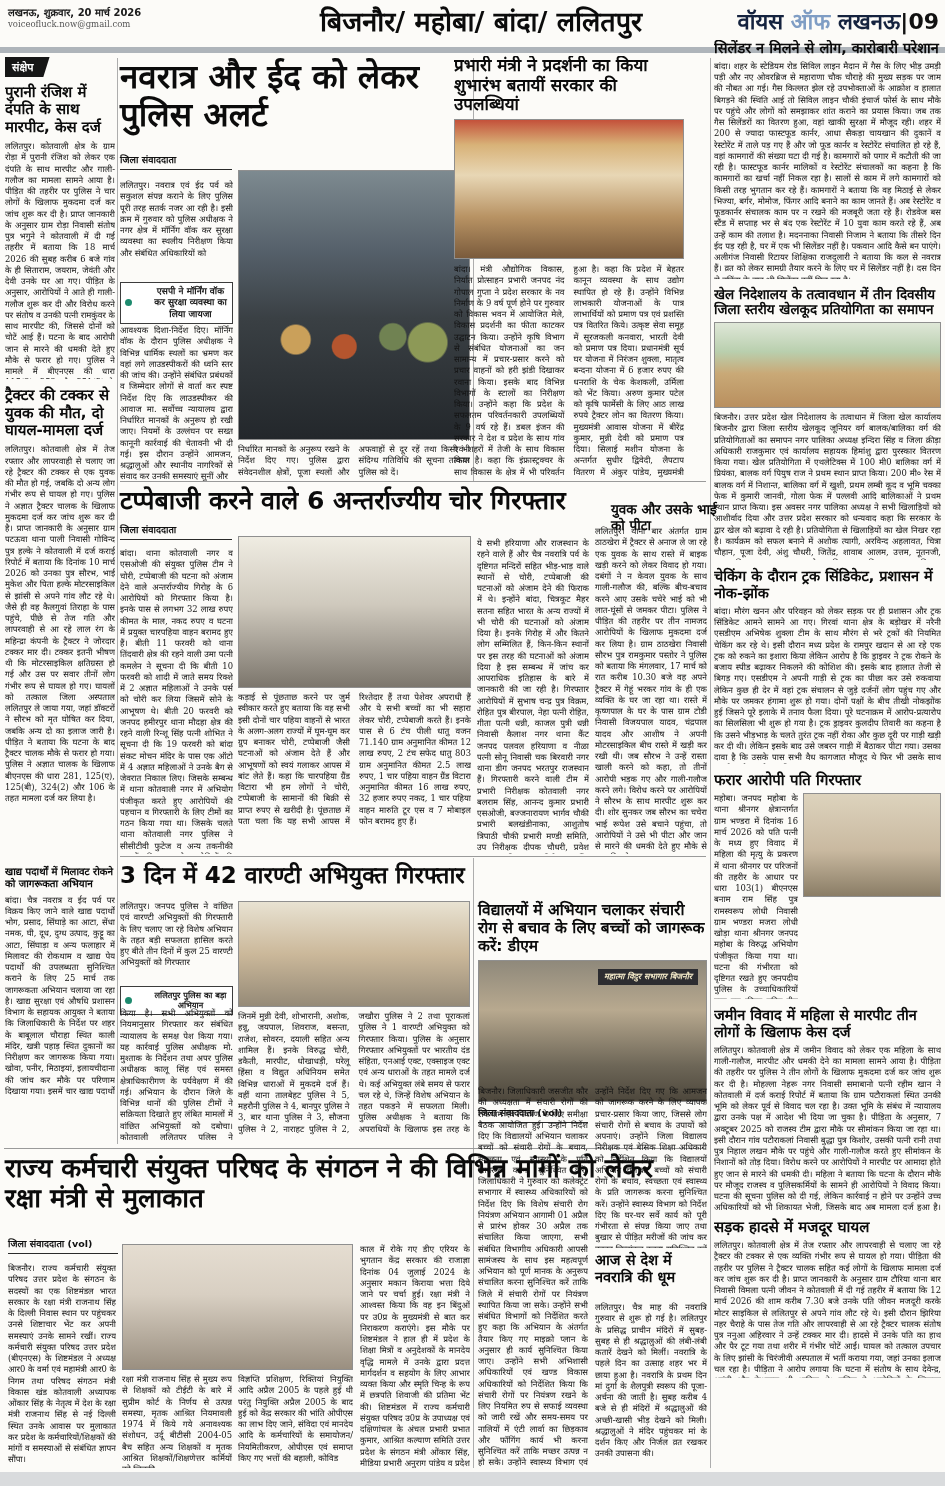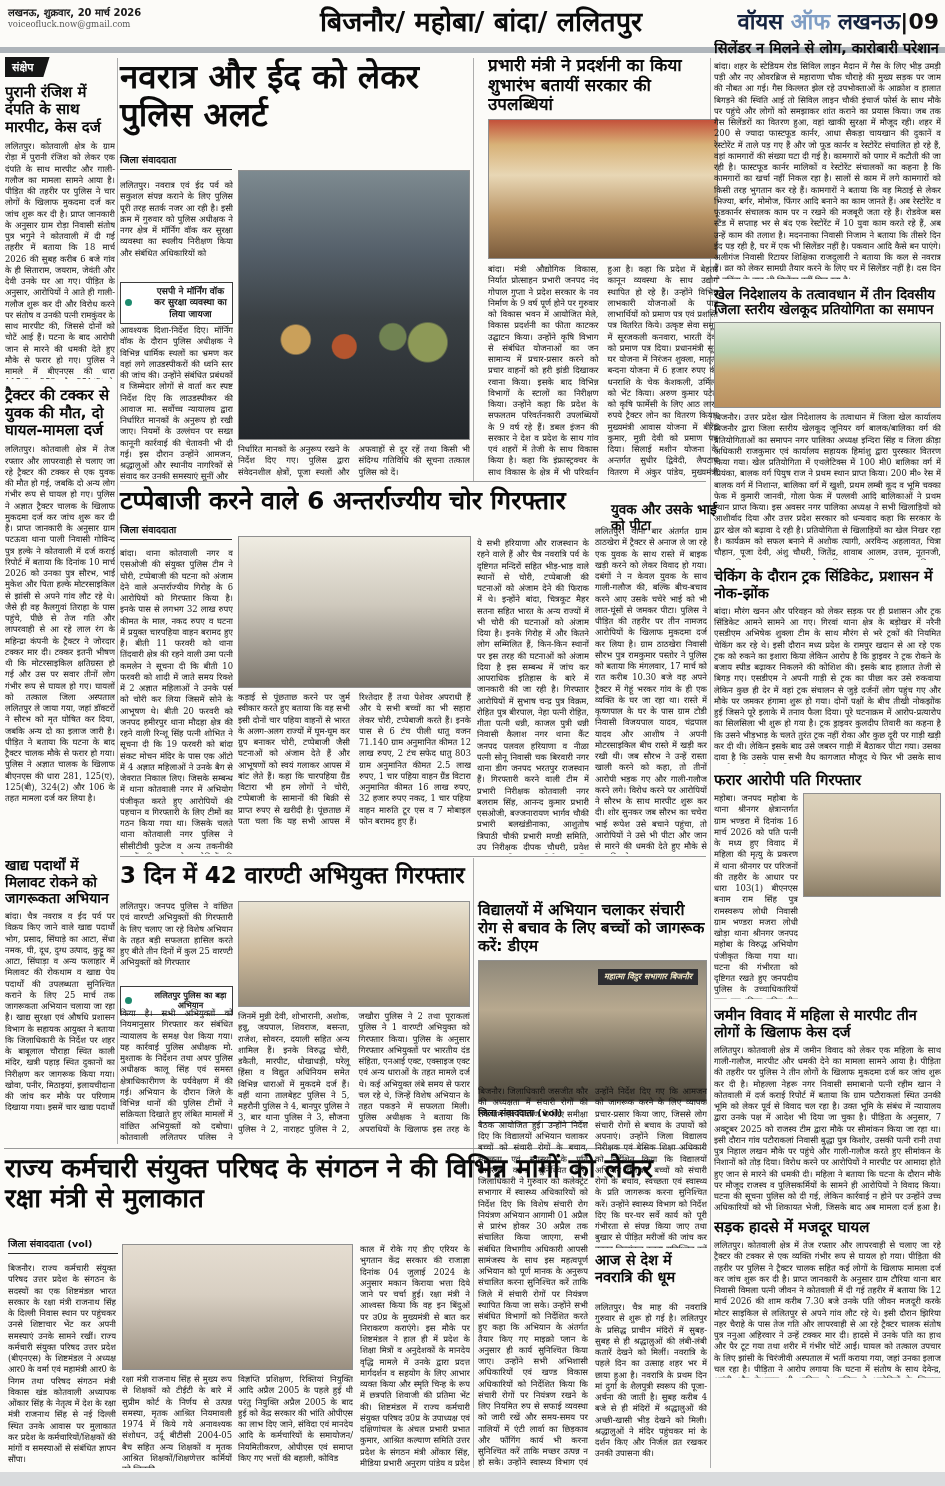--- a/index.html
+++ b/index.html
@@ -64,36 +64,36 @@
   <div class="hrule" style="left:120px;top:856px;width:586px;"></div>
   <div class="hrule" style="left:4px;top:1148px;width:702px;"></div>
   <div class="abs" style="left:0;right:0;top:1472px;height:14px;background:#d9dbdd;"></div>
 
   <div class="abs" style="left:5px;top:56px;width:110px;height:1088px;overflow:hidden;">
     <span class="label-tag">संक्षेप</span>
     <h2 class="hd" style="font-size:15px;margin:7px 0 5px;">पुरानी रंजिश में दंपति के साथ मारपीट, केस दर्ज</h2>
     <div class="body-txt" style="height:238px;">ललितपुर। कोतवाली क्षेत्र के ग्राम रोड़ा में पुरानी रंजिश को लेकर एक दंपति के साथ मारपीट और गाली-गलौज का मामला सामने आया है। पीड़ित की तहरीर पर पुलिस ने चार लोगों के खिलाफ मुकदमा दर्ज कर जांच शुरू कर दी है। प्राप्त जानकारी के अनुसार ग्राम रोड़ा निवासी संतोष पुत्र भगुने ने कोतवाली में दी गई तहरीर में बताया कि 18 मार्च 2026 की सुबह करीब 6 बजे गांव के ही सिताराम, जयराम, जेवंती और देवी उनके घर आ गए। पीड़ित के अनुसार, आरोपियों ने आते ही गाली-गलौज शुरू कर दी और विरोध करने पर संतोष व उनकी पत्नी रामकुंवर के साथ मारपीट की, जिससे दोनों को चोटें आई हैं। घटना के बाद आरोपी जान से मारने की धमकी देते हुए मौके से फरार हो गए। पुलिस ने मामले में बीएनएस की धारा 115(2), 352 और 351(3) के तहत मुकदमा दर्ज कर लिया है।</div>
     <h2 class="hd" style="font-size:15px;margin:8px 0 5px;">ट्रैक्टर की टक्कर से युवक की मौत, दो घायल-मामला दर्ज</h2>
     <div class="body-txt" style="height:398px;">ललितपुर। कोतवाली क्षेत्र में तेज रफ्तार और लापरवाही से चलाए जा रहे ट्रैक्टर की टक्कर से एक युवक की मौत हो गई, जबकि दो अन्य लोग गंभीर रूप से घायल हो गए। पुलिस ने अज्ञात ट्रैक्टर चालक के खिलाफ मुकदमा दर्ज कर जांच शुरू कर दी है। प्राप्त जानकारी के अनुसार ग्राम पटऊवा थाना पाली निवासी गोविन्द पुत्र हल्के ने कोतवाली में दर्ज कराई रिपोर्ट में बताया कि दिनांक 10 मार्च 2026 को उनका पुत्र सौरभ, भाई मुकेश और पिता हल्के मोटरसाइकिल से झांसी से अपने गांव लौट रहे थे। जैसे ही वह कैलगुवां तिराहा के पास पहुंचे, पीछे से तेज गति और लापरवाही से आ रहे लाल रंग के महिन्द्रा कंपनी के ट्रैक्टर ने जोरदार टक्कर मार दी। टक्कर इतनी भीषण थी कि मोटरसाइकिल क्षतिग्रस्त हो गई और उस पर सवार तीनों लोग गंभीर रूप से घायल हो गए। घायलों को तत्काल जिला अस्पताल ललितपुर ले जाया गया, जहां डॉक्टरों ने सौरभ को मृत घोषित कर दिया, जबकि अन्य दो का इलाज जारी है। पीड़ित ने बताया कि घटना के बाद ट्रैक्टर चालक मौके से फरार हो गया। पुलिस ने अज्ञात चालक के खिलाफ बीएनएस की धारा 281, 125(ए), 125(बी), 324(2) और 106 के तहत मामला दर्ज कर लिया है।</div>
-    <h2 class="hd" style="font-size:14px;margin:15px 0 5px;">खाद्य पदार्थों में मिलावट रोकने को जागरूकता अभियान</h2>
+    <h2 class="hd" style="font-size:10px;margin:24px 0 5px;">खाद्य पदार्थों में मिलावट रोकने को जागरूकता अभियान</h2>
     <div class="body-txt" style="height:200px;">बांदा। चैत्र नवरात्र व ईद पर्व पर विक्रय किए जाने वाले खाद्य पदार्थों भोग, प्रसाद, सिंघाड़े का आटा, सेंधा नमक, घी, दूध, दुग्ध उत्पाद, कुट्टू का आटा, सिंघाड़ा व अन्य फलाहार में मिलावट की रोकथाम व खाद्य पेय पदार्थों की उपलब्धता सुनिश्चित कराने के लिए 25 मार्च तक जागरूकता अभियान चलाया जा रहा है। खाद्य सुरक्षा एवं औषधि प्रशासन विभाग के सहायक आयुक्त ने बताया कि जिलाधिकारी के निर्देश पर शहर के बाबूलाल चौराहा स्थित काली मंदिर, खत्री पहाड़ स्थित दुकानों का निरीक्षण कर जागरूक किया गया। खोवा, पनीर, मिठाइयां, इलायचीदाना की जांच कर मौके पर परिणाम दिखाया गया। इसमें चार खाद्य पदार्थों के नमूने मानक के अनुरूप नहीं पाए गए।</div>
   </div>
 
   <h1 class="abs hd" style="left:120px;top:58px;width:352px;font-size:33px;margin:0;">नवरात्र और ईद को लेकर पुलिस अलर्ट</h1>
   <div class="abs byline" style="left:120px;top:153px;width:112px;">जिला संवाददाता</div>
   <div class="abs body-txt" style="left:120px;top:180px;width:113px;height:98px;">ललितपुर। नवरात्र एवं ईद पर्व को सकुशल संपन्न कराने के लिए पुलिस पूरी तरह सतर्क नजर आ रही है। इसी क्रम में गुरुवार को पुलिस अधीक्षक ने नगर क्षेत्र में मॉर्निंग वॉक कर सुरक्षा व्यवस्था का स्थलीय निरीक्षण किया और संबंधित अधिकारियों को</div>
   <div class="photo p-street" style="left:238px;top:170px;width:232px;height:270px;"></div>
   <div class="abs highlight-box" style="left:120px;top:282px;width:113px;">
     <span class="dot"></span>
     <span>एसपी ने मॉर्निंग वॉक कर सुरक्षा व्यवस्था का लिया जायजा</span>
   </div>
   <div class="abs body-txt" style="left:120px;top:325px;width:113px;height:156px;">आवश्यक दिशा-निर्देश दिए। मॉर्निंग वॉक के दौरान पुलिस अधीक्षक ने विभिन्न धार्मिक स्थलों का भ्रमण कर वहां लगे लाउडस्पीकरों की ध्वनि स्तर की जांच की। उन्होंने संबंधित प्रबंधकों व जिम्मेदार लोगों से वार्ता कर स्पष्ट निर्देश दिए कि लाउडस्पीकर की आवाज मा. सर्वोच्च न्यायालय द्वारा निर्धारित मानकों के अनुरूप हो रखी जाए। नियमों के उल्लंघन पर सख्त कानूनी कार्रवाई की चेतावनी भी दी गई। इस दौरान उन्होंने आमजन, श्रद्धालुओं और स्थानीय नागरिकों से संवाद कर उनकी समस्याएं सुनीं और</div>
   <div class="abs body-txt cols2" style="left:238px;top:444px;width:232px;height:37px;">निर्धारित मानकों के अनुरूप रखने के निर्देश दिए गए। पुलिस द्वारा संवेदनशील क्षेत्रों, पूजा स्थलों और अफवाहों से दूर रहें तथा किसी भी संदिग्ध गतिविधि की सूचना तत्काल पुलिस को दें।</div>
 
-  <div class="abs" style="left:488px;top:56px;width:230px;height:426px;overflow:hidden;">
+  <div class="abs" style="left:454px;top:56px;width:230px;height:426px;overflow:hidden;">
     <h2 class="hd" style="font-size:17px;margin:0 0 4px;">प्रभारी मंत्री ने प्रदर्शनी का किया शुभारंभ बतायीं सरकार की उपलब्धियां</h2>
     <div class="photo p-event" style="position:relative;width:230px;height:140px;margin:2px 0 5px;"></div>
     <div class="body-txt cols2" style="height:224px;">बांदा। मंत्री औद्योगिक विकास, निर्यात प्रोत्साहन प्रभारी जनपद नंद गोपाल गुप्ता ने प्रदेश सरकार के नव निर्माण के 9 वर्ष पूर्ण होने पर गुरुवार को विकास भवन में आयोजित मेले, विकास प्रदर्शनी का फीता काटकर उद्घाटन किया। उन्होंने कृषि विभाग से संबंधित योजनाओं का जन सामान्य में प्रचार-प्रसार करने को प्रचार वाहनों को हरी झंडी दिखाकर रवाना किया। इसके बाद विभिन्न विभागों के स्टालों का निरीक्षण किया। उन्होंने कहा कि प्रदेश के सफलतम परिवर्तनकारी उपलब्धियों के 9 वर्ष रहे हैं। डबल इंजन की सरकार ने देश व प्रदेश के साथ गांव एवं शहरों में तेजी के साथ विकास किया है। कहा कि इंफ्रास्ट्रक्चर के साथ विकास के क्षेत्र में भी परिवर्तन हुआ है। कहा कि प्रदेश में बेहतर कानून व्यवस्था के साथ उद्योग स्थापित हो रहे हैं। उन्होंने विभिन्न लाभकारी योजनाओं के पात्र लाभार्थियों को प्रमाण पत्र एवं प्रशस्ति पत्र वितरित किये। उत्कृष्ट सेवा समूह में सूरजकली कनवारा, भारती देवी को प्रमाण पत्र दिया। प्रधानमंत्री सूर्य घर योजना में निरंजन शुक्ला, मातृत्व बन्दना योजना में 6 हजार रुपए की धनराशि के चेक केशकली, उर्मिला को भेंट किया। अरुण कुमार पटेल को कृषि फार्मेसी के लिए आठ लाख रुपये ट्रैक्टर लोन का वितरण किया। मुख्यमंत्री आवास योजना में बीरेंद्र कुमार, मुन्नी देवी को प्रमाण पत्र दिया। सिलाई मशीन योजना के अन्तर्गत सुधीर द्विवेदी, लैपटाप वितरण में अंकुर पांडेय, मुख्यमंत्री युवा स्वरोजगार योजना में सितारा को लाभान्वित किया। इस दौरान भाजपा जिलाध्यक्ष कल्लू सिंह राजपूत, नगर पालिका अध्यक्ष विवेकानंद गुप्ता, महिला मोर्चा जिलाध्यक्ष वंदना गुप्ता, ब्लाक प्रमुख मनफूल सिंह पटेल, रावेन्द्र गर्ग, जिलाधिकारी जे.रीभा, मुख्य विकास अधिकारी अजय कुमार पांडेय व अन्य अधिकारी मौजूद रहे।</div>
   </div>
 
   <div class="abs" style="left:714px;top:40px;width:227px;height:1412px;overflow:hidden;">
     <h2 class="hd" style="font-size:14.5px;margin:0 0 4px;">सिलेंडर न मिलने से लोग, कारोबारी परेशान</h2>
     <div class="body-txt" style="height:218px;">बांदा। शहर के स्टेडियम रोड सिविल लाइन मैदान में गैस के लिए भीड़ उमड़ी पड़ी और नए ओवरब्रिज से महाराणा चौक चौराहे की मुख्य सड़क पर जाम की नौबत आ गई। गैस किल्लत झेल रहे उपभोक्ताओं के आक्रोश व हालात बिगड़ने की स्थिति आई तो सिविल लाइन चौकी इंचार्ज फोर्स के साथ मौके पर पहुंचे और लोगों को समझाकर शांत कराने का प्रयास किया। जब तक गैस सिलेंडरों का वितरण हुआ, वहां खाकी सुरक्षा में मौजूद रही। शहर में 200 से ज्यादा फास्टफूड कार्नर, आधा सैकड़ा चायखान की दुकानें व रेस्टोरेंट में ताले पड़ गए हैं और जो फूड कार्नर व रेस्टोरेंट संचालित हो रहे हैं, वहां कामगारों की संख्या घटा दी गई है। कामगारों को पगार में कटौती की जा रही है। फास्टफूड कार्नर मालिकों व रेस्टोरेंट संचालकों का कहना है कि कामगारों का खर्चा नहीं निकल रहा है। सालों से काम में लगे कामगारों को किसी तरह भुगतान कर रहे हैं। कामगारों ने बताया कि वह मिठाई से लेकर भिज्या, बर्गर, मोमोज, फिंगर आदि बनाने का काम जानते हैं। अब रेस्टोरेंट व फूडकार्नर संचालक काम पर न रखने की मजबूरी जता रहे हैं। रोडवेज बस स्टैंड में सप्ताह भर से बंद एक रेस्टोरेंट में 10 युवा काम करते रहे हैं, अब उन्हें काम की तलाश है। मदननाका निवासी निजाम ने बताया कि तीसरे दिन ईद पड़ रही है, घर में एक भी सिलेंडर नहीं है। पकवान आदि कैसे बन पाएंगे। अलीगंज निवासी रिटायर शिक्षिका राजदुलारी ने बताया कि कल से नवरात्र हैं। व्रत को लेकर सामग्री तैयार करने के लिए घर में सिलेंडर नहीं है। दस दिन से बुकिंग के बाद भी सिलेंडर नहीं मिल रहा है।</div>
 
     <h2 class="hd" style="font-size:13.5px;margin:8px 0 4px;">खेल निदेशालय के तत्वावधान में तीन दिवसीय जिला स्तरीय खेलकूद प्रतियोगिता का समापन</h2>

